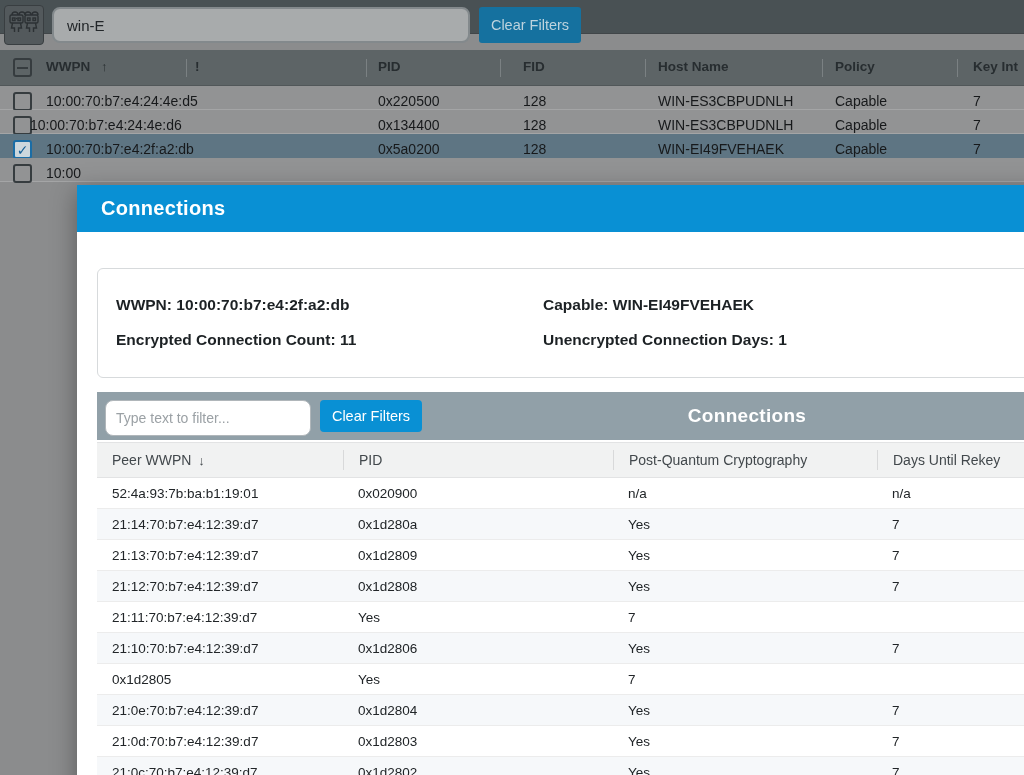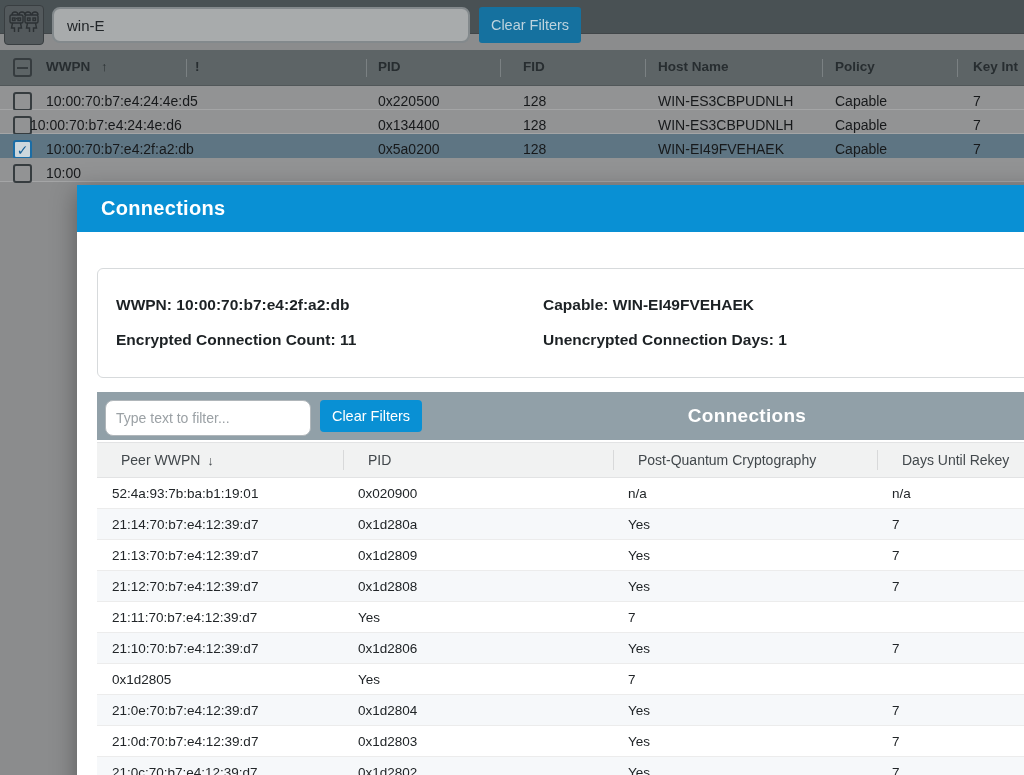--- a/index.html
+++ b/index.html
@@ -39,21 +39,21 @@
   .modal-title{color:#ffffff;font-size:20px;font-weight:700;letter-spacing:.3px;}
   .info-box{position:absolute;left:20px;top:83px;width:1290px;height:110px;border:1px solid #d7dadc;border-radius:6px;background:#ffffff;padding:27px 0 0 18px;}
   .info-grid{display:grid;grid-template-columns:427px auto;row-gap:17px;font-size:15.5px;font-weight:700;color:#1c2124;}
   .filter-bar{position:absolute;left:20px;top:207px;width:1300px;height:48px;background:var(--filter-bar-bg);}
   .filter-input{position:absolute;left:8px;top:8px;width:206px;height:36px;border:1px solid #b0b6ba;border-radius:8px;background:#ffffff;font-family:inherit;font-size:14px;color:#333;padding:0 10px;outline:none;}
   .filter-input::placeholder{color:#9ba1a5;}
   .filter-clear{position:absolute;left:223px;top:8px;width:102px;height:32px;background:var(--accent-blue);color:#ffffff;border:none;border-radius:4px;font-family:inherit;font-size:14.5px;cursor:pointer;}
   .filter-title{position:absolute;left:0;top:0;width:100%;height:48px;display:flex;align-items:center;justify-content:center;color:#ffffff;font-size:19px;font-weight:700;letter-spacing:.3px;pointer-events:none;}
   .itable{position:absolute;left:20px;top:257px;width:1300px;}
   .ithead{display:grid;grid-template-columns:246px 270px 264px 1fr;height:36px;background:#f1f2f2;border-top:1px solid #e2e3e4;border-bottom:1px solid #e2e3e4;align-items:center;font-size:14px;color:#42484c;}
-  .ithead .ihcell{padding-left:24px;white-space:nowrap;border-left:1px solid #d8d9da;height:20px;line-height:20px;}
+  .ithead .ihcell{padding-left:15px;white-space:nowrap;border-left:1px solid #d8d9da;height:20px;line-height:20px;}
   .ithead .ihcell:first-child{border-left:none;}
   .sort-arrow{margin-left:7px;font-size:13px;}
   .irow{display:grid;grid-template-columns:246px 270px 264px 1fr;height:31px;align-items:center;font-size:13.5px;color:#212528;border-bottom:1px solid #ececec;background:#ffffff;}
   .irow.alt{background:#f6f8fa;}
   .irow .icell{padding-left:15px;white-space:nowrap;}
 </style>
 </head>
 <body>
 
 <div class="bg-toolbar">

